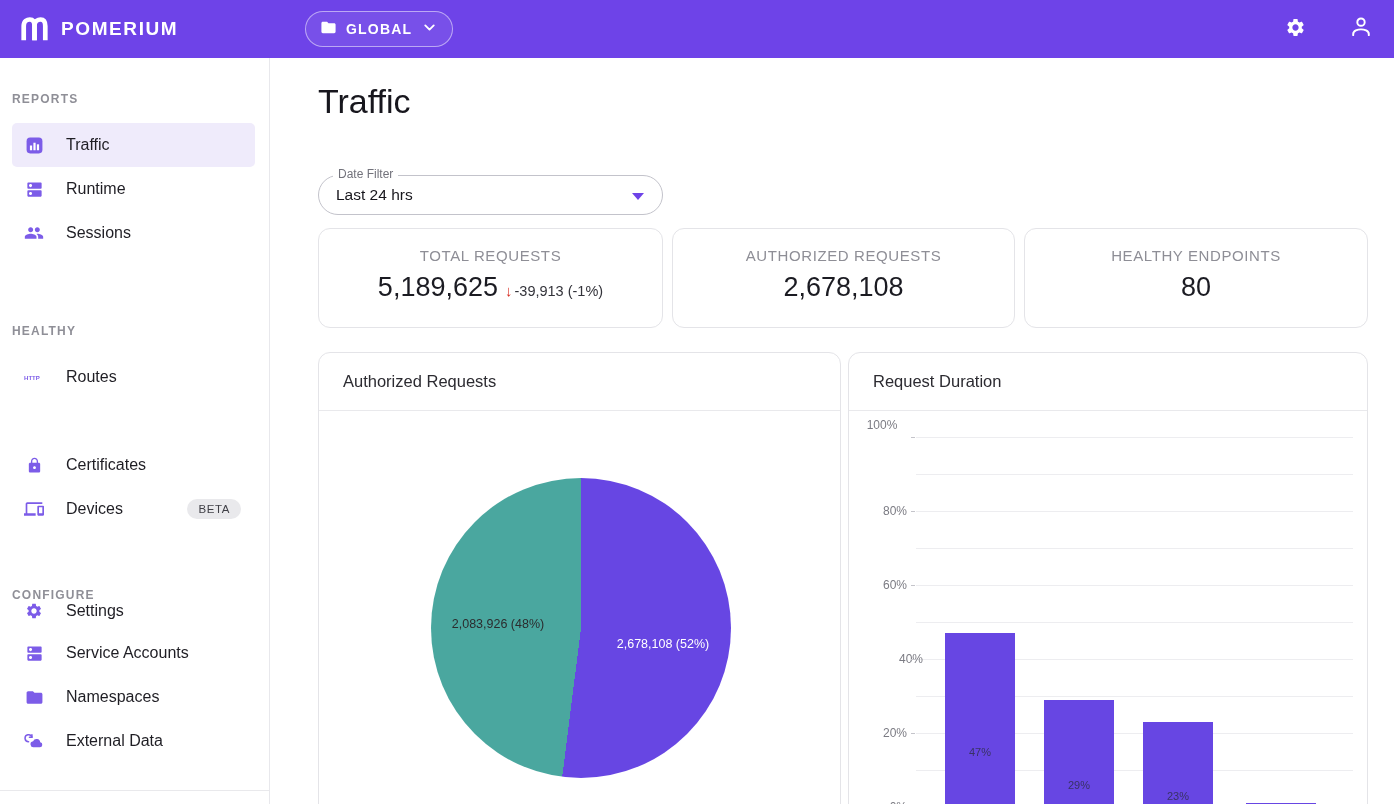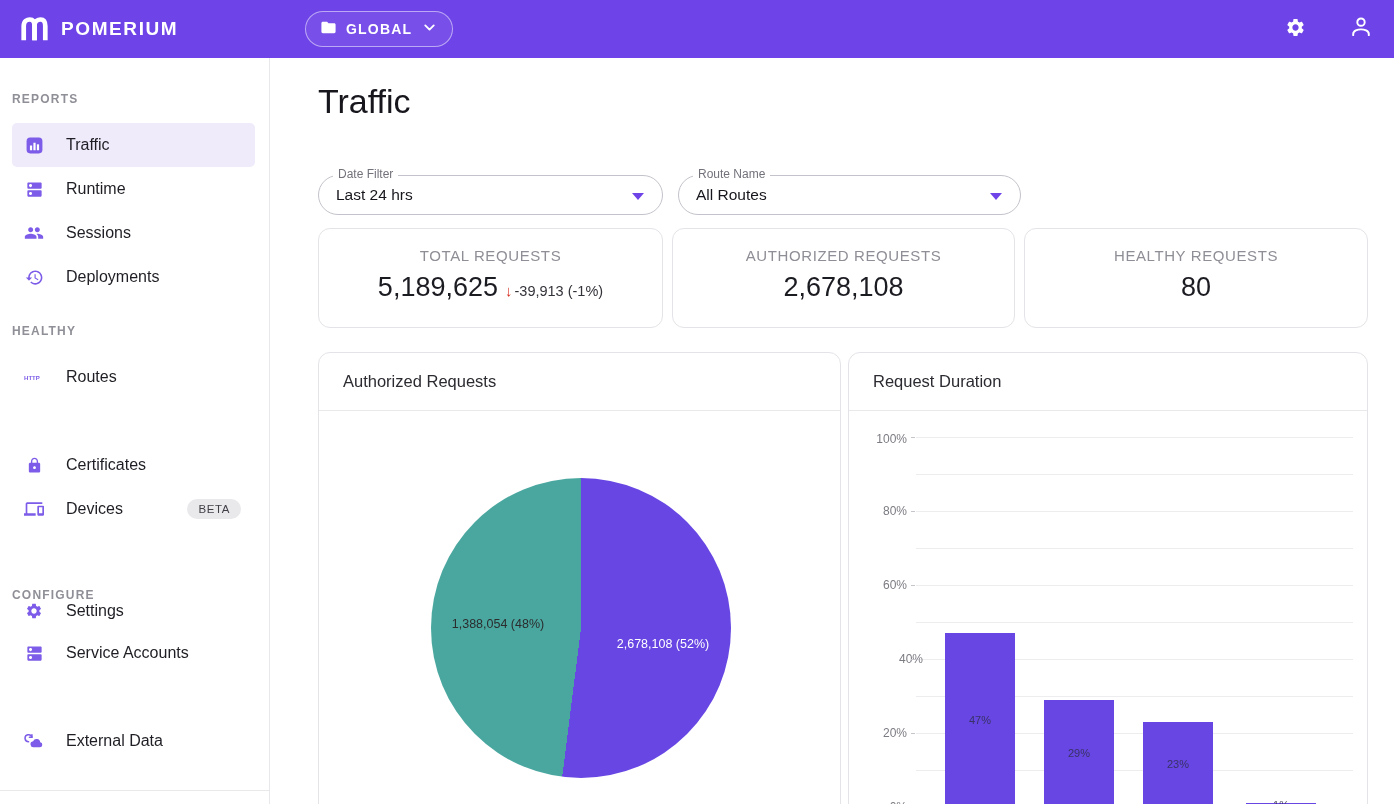--- a/index.html
+++ b/index.html
@@ -80,21 +80,21 @@
   .pie-label { position:absolute; font-size:12.5px; white-space:nowrap;
     transform:translate(-50%,-50%); }
 
   .bar-plot { position:absolute; left:0; top:58px; right:0; bottom:0; }
   .gridline { position:absolute; height:1px; background:#ededf0; }
   .ytick-label { position:absolute; font-size:12px; color:#7b7b83; text-align:right;
     width:50px; transform:translateY(-50%); }
   .ytick-dash { position:absolute; width:4px; height:1px; background:#c4c4ca; }
   .bar { position:absolute; background:#6746e3; }
   .bar-label { position:absolute; font-size:11px; color:rgba(45,45,70,.8);
-    transform:translate(-50%,-50%); }
+    transform:translate(-50%,-50%);margin-top:32px; }
 </style>
 </head>
 <body>
 
 <div class="app">
 
   <div class="topbar">
     <div class="brand">
       <span>
         <svg width="33" height="30" viewBox="0 0 34 32" fill="none">
@@ -164,28 +164,20 @@
 
     <div class="nav-item" style="top:153px">
       <span class="nav-ic">
         <svg width="20" height="20" viewBox="0 0 24 24" fill="#7c5ce8">
           <path d="M16 11c1.66 0 2.99-1.34 2.99-3S17.66 5 16 5c-1.66 0-3 1.34-3 3s1.34 3 3 3zm-8 0c1.66 0 2.99-1.34 2.99-3S9.66 5 8 5C6.34 5 5 6.34 5 8s1.34 3 3 3zm0 2c-2.33 0-7 1.17-7 3.5V19h14v-2.5c0-2.33-4.67-3.5-7-3.5zm8 0c-.29 0-.62.02-.97.05 1.16.84 1.97 1.97 1.97 3.45V19h6v-2.5c0-2.33-4.67-3.5-7-3.5z"></path>
         </svg>
       </span>
       <span class="nav-label">Sessions</span>
     </div>
 
-    <div class="nav-item" style="top:197px">
-      <span class="nav-ic">
-        <svg width="19" height="19" viewBox="0 0 24 24" fill="#7c5ce8">
-          <path d="M13 3c-4.97 0-9 4.03-9 9H1l3.89 3.89.07.14L9 12H6c0-3.87 3.13-7 7-7s7 3.13 7 7-3.13 7-7 7c-1.93 0-3.68-.79-4.94-2.06l-1.42 1.42C8.27 19.99 10.51 21 13 21c4.97 0 9-4.03 9-9s-4.03-9-9-9zm-1 5v5l4.28 2.54.72-1.21-3.5-2.08V8H12z"></path>
-        </svg>
-      </span>
-      <span class="nav-label">Deployments</span>
-    </div>
 
     <div class="section-label lbl-manage">HEALTHY</div>
 
     <div class="nav-item" style="top:297px">
       <span class="nav-ic">
         <svg width="24" height="14" viewBox="0 0 28 14">
           <text x="0" y="11" font-family="Liberation Sans,sans-serif" font-size="8.5" font-weight="700" fill="#7c5ce8">HTTP</text>
         </svg>
       </span>
       <span class="nav-label">Routes</span>
@@ -224,20 +216,28 @@
 
     <div class="nav-item" style="top:573px">
       <span class="nav-ic">
         <svg width="19" height="19" viewBox="0 0 24 24" fill="#7c5ce8">
           <path d="M20 13H4c-.55 0-1 .45-1 1v6c0 .55.45 1 1 1h16c.55 0 1-.45 1-1v-6c0-.55-.45-1-1-1zM7 19c-1.1 0-2-.9-2-2s.9-2 2-2 2 .9 2 2-.9 2-2 2zM20 3H4c-.55 0-1 .45-1 1v6c0 .55.45 1 1 1h16c.55 0 1-.45 1-1V4c0-.55-.45-1-1-1zM7 9c-1.1 0-2-.9-2-2s.9-2 2-2 2 .9 2 2-.9 2-2 2z"></path>
         </svg>
       </span>
       <span class="nav-label">Service Accounts</span>
     </div>
 
+    <div class="nav-item" style="top:617px">
+      <span class="nav-ic">
+        <svg width="19" height="19" viewBox="0 0 24 24" fill="#7c5ce8">
+          <path d="M10 4H4c-1.1 0-2 .9-2 2v12c0 1.1.9 2 2 2h16c1.1 0 2-.9 2-2V8c0-1.1-.9-2-2-2h-8l-2-2z"></path>
+        </svg>
+      </span>
+      <span class="nav-label">Namespaces</span>
+    </div>
 
     <div class="nav-item" style="top:661px">
       <span class="nav-ic">
         <svg width="20" height="20" viewBox="0 0 24 24" fill="none" stroke="#7c5ce8" stroke-width="1.8">
           <path d="M9.5 7.5 a4.2 4.2 0 1 0-4 5.4" stroke-linecap="round"></path>
           <path d="M9.5 4.5 v3 h-3" stroke-linecap="round" stroke-linejoin="round"></path>
           <path d="M12.5 19.5 h6.5 a3 3 0 0 0 .5-5.95 4.5 4.5 0 0 0-8.6-1.3 3.6 3.6 0 0 0 1.1 7.25z" fill="#7c5ce8" stroke="none"></path>
         </svg>
       </span>
       <span class="nav-label">External Data</span>
@@ -246,25 +246,20 @@
     <div class="side-divider"></div>
   </div>
 
   <div class="main">
     <div class="page-title">Traffic</div>
 
     <div class="filters">
       <div class="select w1">
         <span class="select-label">Date Filter</span>
         <span class="select-value">Last 24 hrs</span>
-        <span class="select-arrow"></span>
-      </div>
-      <div class="select w2">
-        <span class="select-label">Route Name</span>
-        <span class="select-value">All Routes</span>
         <span class="select-arrow"></span>
       </div>
     </div>
 
     <div class="stat-row">
       <div class="stat-card c1">
         <div class="stat-label">TOTAL REQUESTS</div>
         <div class="stat-value-row">
           <span class="stat-value">5,189,625</span>
           <span class="delta">
@@ -273,50 +268,50 @@
           </span>
         </div>
       </div>
       <div class="stat-card c2">
         <div class="stat-label">AUTHORIZED REQUESTS</div>
         <div class="stat-value-row">
           <span class="stat-value">2,678,108</span>
         </div>
       </div>
       <div class="stat-card c3">
-        <div class="stat-label">HEALTHY REQUESTS</div>
+        <div class="stat-label">HEALTHY ENDPOINTS</div>
         <div class="stat-value-row">
           <span class="stat-value">80</span>
         </div>
       </div>
     </div>
 
     <div class="charts-row">
       <div class="chart-card pie-card">
         <div class="chart-card-header">Authorized Requests</div>
         <div class="pie-wrap" style="background: conic-gradient(rgb(103, 70, 227) 0deg, rgb(103, 70, 227) 52%, rgb(74, 167, 159) 0deg);">
-          <span class="pie-label" style="left: 67px; top: 146px; color: rgb(43, 44, 46);">1,388,054 (48%)</span>
+          <span class="pie-label" style="left: 67px; top: 146px; color: rgb(43, 44, 46);">2,083,926 (48%)</span>
           <span class="pie-label" style="left: 232px; top: 154px; color: rgb(255, 255, 255); margin-top: 12px;">2,678,108 (52%)</span>
         </div>
       </div>
 
       <div class="chart-card bar-card">
         <div class="chart-card-header">Request Duration</div>
         <div class="bar-plot">
             <div class="gridline" style="left: 67px; width: 437px; top: 26px;"></div>
             <div class="gridline" style="left: 67px; width: 437px; top: 63px;"></div>
             <div class="gridline" style="left: 67px; width: 437px; top: 100px;"></div>
             <div class="gridline" style="left: 67px; width: 437px; top: 137px;"></div>
             <div class="gridline" style="left: 67px; width: 437px; top: 174px;"></div>
             <div class="gridline" style="left: 67px; width: 437px; top: 211px;"></div>
             <div class="gridline" style="left: 67px; width: 437px; top: 248px;"></div>
             <div class="gridline" style="left: 67px; width: 437px; top: 285px;"></div>
             <div class="gridline" style="left: 67px; width: 437px; top: 322px;"></div>
             <div class="gridline" style="left: 67px; width: 437px; top: 359px;"></div>
-            <div class="ytick-label" style="left: 8px; top: 28px;">100%</div>
+            <div class="ytick-label" style="left: 8px; top: 14px; text-align: center;">100%</div>
             <div class="ytick-dash" style="left: 62px; top: 26px;"></div>
             <div class="ytick-label" style="left: 8px; top: 100px;">80%</div>
             <div class="ytick-dash" style="left: 62px; top: 100px;"></div>
             <div class="ytick-label" style="left: 8px; top: 174px;">60%</div>
             <div class="ytick-dash" style="left: 62px; top: 174px;"></div>
             <div class="ytick-label" style="left: 24px; top: 248px;">40%</div>
             <div class="ytick-dash" style="left: 62px; top: 248px;"></div>
             <div class="ytick-label" style="left: 8px; top: 322px;">20%</div>
             <div class="ytick-dash" style="left: 62px; top: 322px;"></div>
             <div class="ytick-label" style="left: 8px; top: 396px;">0%</div>

